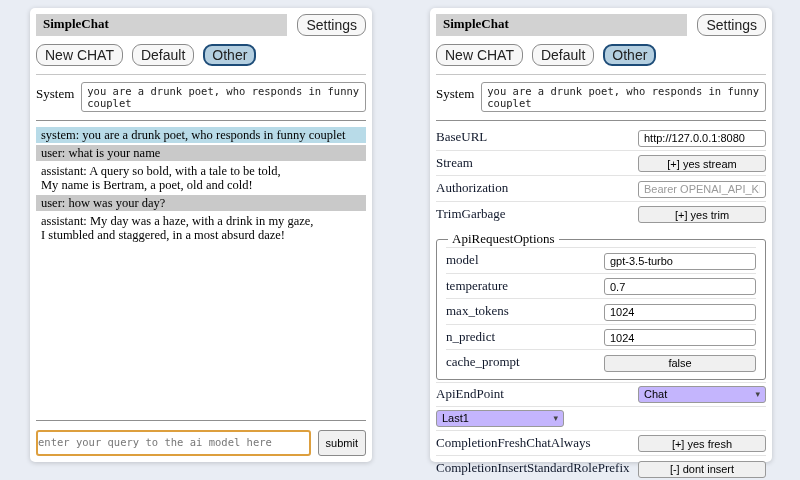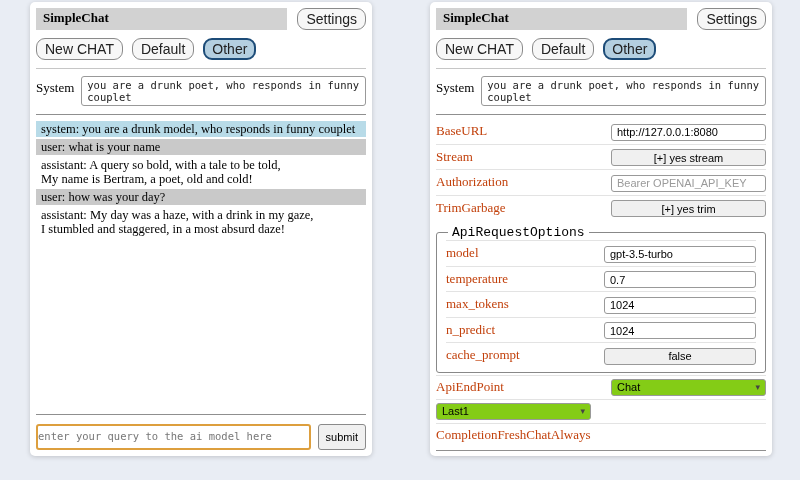--- a/index.html
+++ b/index.html
@@ -1,19 +1,19 @@
 <!DOCTYPE html>
 <html><head>
 <meta charset="utf-8">
 <style>
   * { margin:0; padding:0; box-sizing:border-box; }
   html,body { width:800px; height:480px; background:#e9edf4; font-family:"Liberation Serif", serif; overflow:hidden; }
 
   .panel {
-    position:absolute; top:2px; width:342px; height:454px;
+    position:absolute; top:8px; width:342px; height:454px;
     background:#ffffff; border-radius:5px;
     box-shadow:0 1px 5px rgba(0,0,0,0.18);
     padding:6px; display:flex; flex-direction:column;
   }
   #left-panel  { left:30px; }
   #right-panel { left:430px; }
 
   
   .header-row { display:flex; gap:10px; align-items:stretch; }
   .titlebar {
@@ -62,44 +62,44 @@
   }
   .query::placeholder { color:#777; }
 
   
   .settings { display:flex; flex-direction:column; }
   .srow {
     display:flex; justify-content:space-between; align-items:center;
     padding:3px 0; border-top:1px solid #e3e3e3; min-height:21px;
   }
   .srow:first-child { border-top:none; }
-  .srow > label { font-size:13px; color:#c2410c; }
-  .ctrl { width:155px; }
+  .srow > label { font-size:13px; color:#0f172a; }
+  .ctrl { width:128px; }
   input.txt {
     width:100%; font-family:"Liberation Sans", sans-serif; font-size:11px;
     border:1px solid #999; border-radius:3px; padding:1px 5px; height:17px; outline:none;
   }
   input.txt::placeholder { color:#9a9a9a; }
   button.wide {
     width:100%; font-family:"Liberation Sans", sans-serif; font-size:11px;
     background:#f0f0f0; border:1px solid #999; border-radius:3px;
     padding:1px 0; height:17px; cursor:pointer;
   }
   .selectbox {
-    width:100%; height:17px; background:#84cc16; border:1px solid #999; border-radius:3px;
+    width:100%; height:17px; background:#c4b5fd; border:1px solid #999; border-radius:3px;
     font-family:"Liberation Sans", sans-serif; font-size:11px;
     display:flex; align-items:center; justify-content:space-between;
     padding:0 5px; cursor:pointer;
   }
   .chev { font-size:9px; color:#444; line-height:1; }
 
   fieldset.aro {
     border:1px solid #888; border-radius:3px; margin:5px 0 2px; padding:0 9px 4px;
   }
-  fieldset.aro legend { font-size:13px; padding:0 4px; margin-left:2px;font-family:Liberation Mono, monospace; }
+  fieldset.aro legend { font-size:13px; padding:0 4px; margin-left:2px; }
   fieldset.aro .ctrl { width:152px; }
 
   .spacer { flex:1; }
 </style>
 </head>
 <body>
 
 <div class="panel" id="left-panel">
   <div class="header-row">
     <div class="titlebar">SimpleChat</div>
@@ -115,21 +115,21 @@
   <hr class="sep">
 
   <div class="system-row">
     <label>System</label>
     <textarea spellcheck="false" style="">you are a drunk poet, who responds in funny couplet</textarea>
   </div>
 
   <hr class="sep2">
 
   <div class="chat">
-    <div class="msg system">system: you are a drunk model, who responds in funny couplet</div>
+    <div class="msg system">system: you are a drunk poet, who responds in funny couplet</div>
     <div class="msg user">user: what is your name</div>
     <div class="msg assistant">assistant: A query so bold, with a tale to be told,
 My name is Bertram, a poet, old and cold!</div>
     <div class="msg user">user: how was your day?</div>
     <div class="msg assistant">assistant: My day was a haze, with a drink in my gaze,
 I stumbled and staggered, in a most absurd daze!</div>
   </div>
 
   <hr class="sep2">
 
@@ -214,20 +214,25 @@
     <div class="srow">
       <span class="ctrl">
         <span class="selectbox">
           <span>Last1</span>
           <span class="chev">▾</span>
         </span>
       </span>
     </div>
     <div class="srow">
       <label>CompletionFreshChatAlways</label>
+      <span class="ctrl"><button class="wide">[+] yes fresh</button></span>
+    </div>
+    <div class="srow">
+      <label>CompletionInsertStandardRolePrefix</label>
+      <span class="ctrl"><button class="wide">[-] dont insert</button></span>
     </div>
   </div>
 
   <div class="spacer"></div>
 
   <hr class="sep2">
 
 </div>
 
 </body></html>

